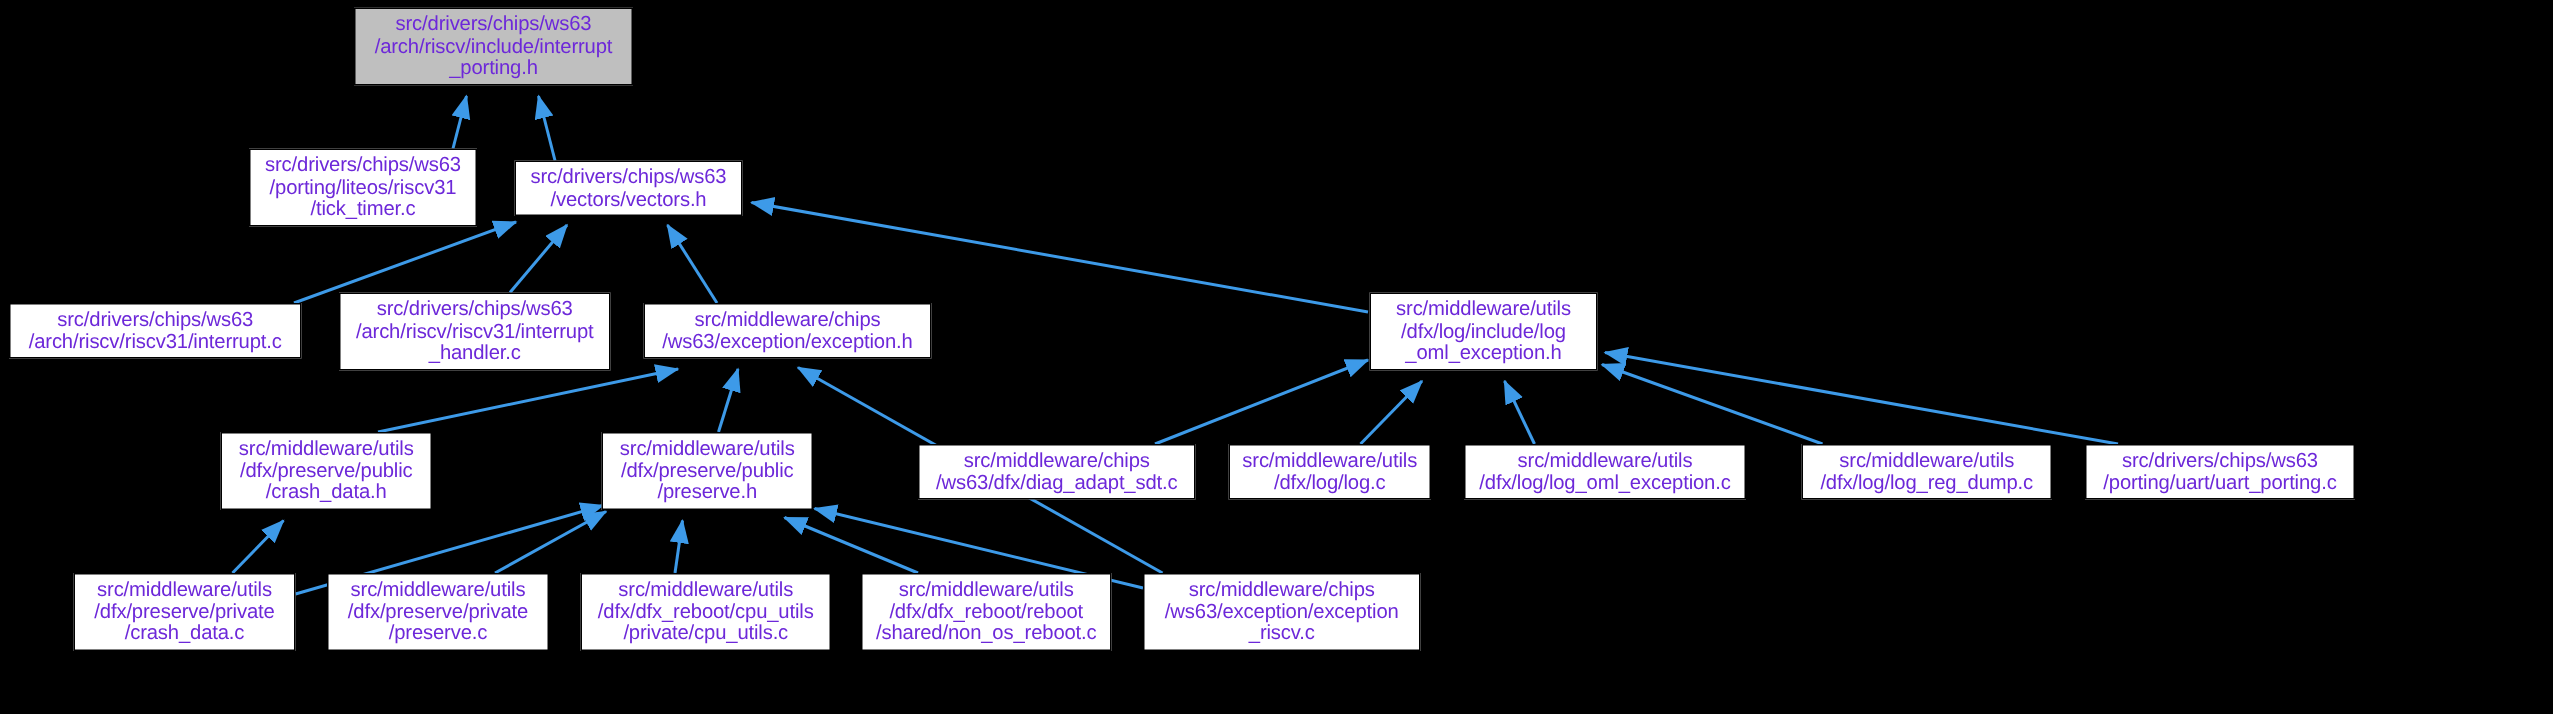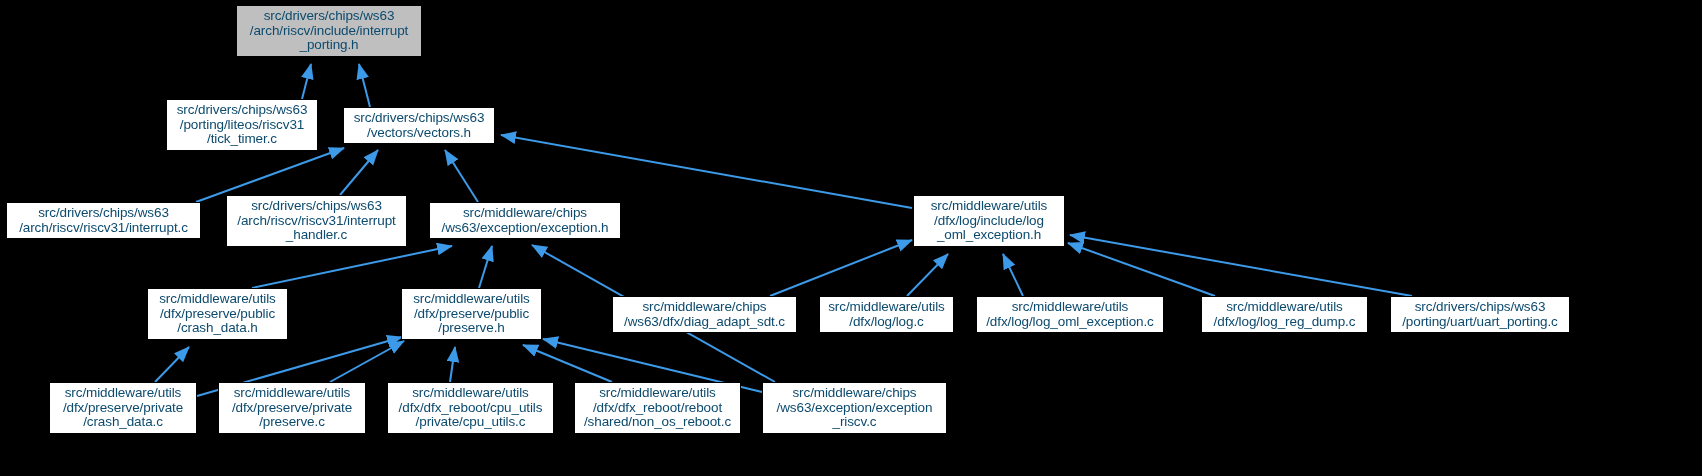--- a/index.html
+++ b/index.html
@@ -21,21 +21,21 @@
     top: 0;
     width: 1702px;
     height: 476px;
     pointer-events: none;
   }
   .node {
     position: absolute;
     box-sizing: border-box;
     border: 1px solid #000000;
     background: #ffffff;
-    color: #0c4a6e;
+    color: #6d28d9;
     font-size: 13.5px;
     line-height: 14.6px;
     text-align: center;
     display: flex;
     align-items: center;
     justify-content: center;
     white-space: pre;
     letter-spacing: -0.1px;
     z-index: 2;
   }

